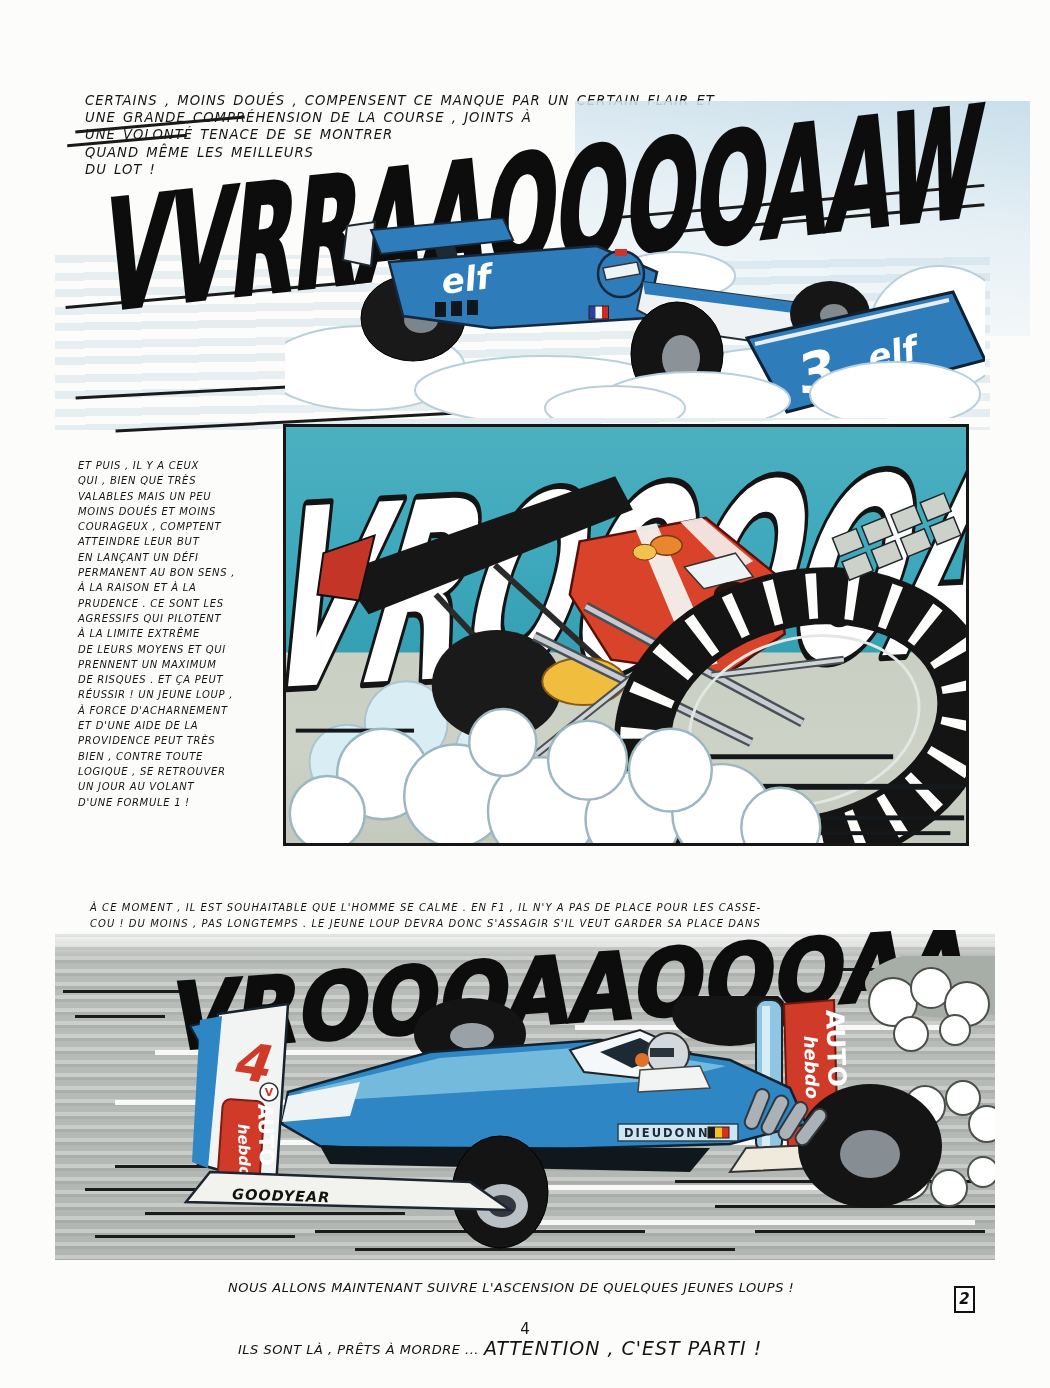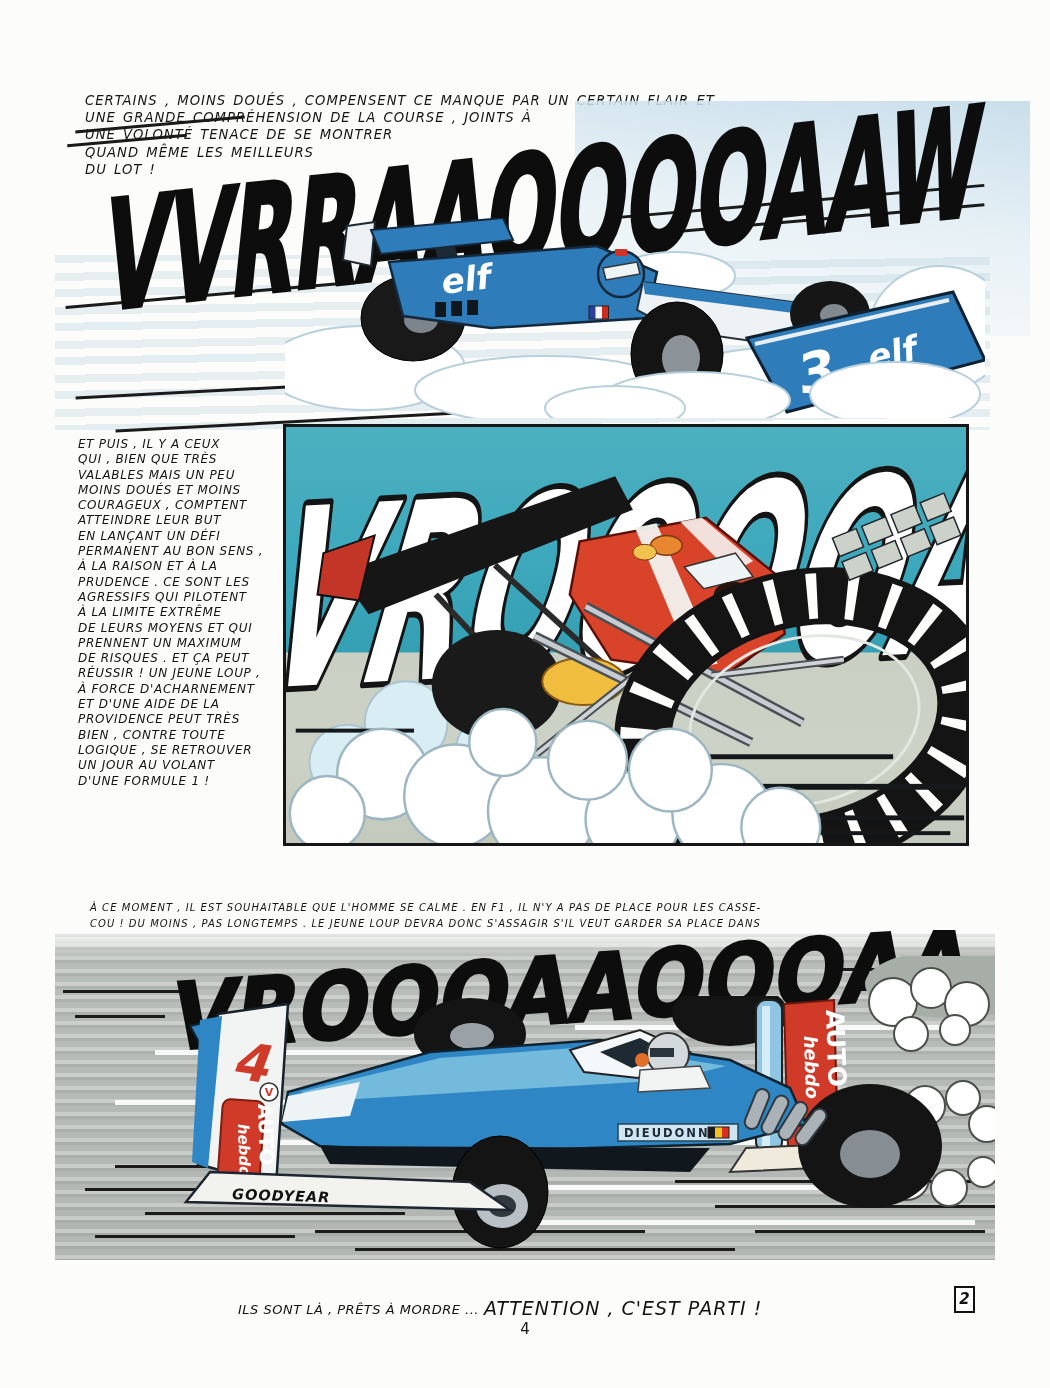--- a/index.html
+++ b/index.html
@@ -2,21 +2,21 @@
 <html><head>
 <meta charset="utf-8">
 <style>
   *{box-sizing:border-box;margin:0;padding:0}
   body{margin:0;background:#777}
   svg{font-family:"DejaVu Sans",sans-serif}
   .page{position:relative;width:1050px;height:1388px;background:#fcfcfa;overflow:hidden;
         font-family:"DejaVu Sans",sans-serif}
   .cap{position:absolute;font-style:italic;color:#141414;white-space:pre-line}
   .cap-top{left:85px;top:92px;font-size:13.2px;line-height:17.2px;letter-spacing:1px;word-spacing:2px}
-  .cap-left{left:78px;top:437px;font-size:12px;line-height:15.3px;letter-spacing:.7px}
+  .cap-left{left:78px;top:458px;font-size:10px;line-height:15.3px;letter-spacing:.7px}
   .cap-mid{left:90px;top:900px;font-size:10px;line-height:16px;letter-spacing:1.05px}
   .cap-bottom{left:228px;top:1258px;font-size:13px;line-height:20px;letter-spacing:.5px}
   .cap-bottom .l2{padding-left:6px}
   .cap-bottom .l3{padding-left:10px}
   .cap-bottom .emph{font-size:19px;letter-spacing:1px;margin-left:5px;vertical-align:-1px}
   .panel{position:absolute}
   .panel1{left:55px;top:115px;width:935px;height:315px}
   .sky1{position:absolute;left:520px;top:-14px;width:455px;height:235px;
         background:linear-gradient(188deg,rgba(199,221,234,.95) 0%,rgba(222,236,244,.75) 45%,rgba(246,250,252,.15) 100%)}
   .wash1{position:absolute;left:0;top:140px;width:935px;height:175px;
@@ -329,20 +329,21 @@
         <ellipse cx="332" cy="210" rx="14" ry="11" fill="#31383e"></ellipse>
       </g>
       <g>
         <polygon points="40,176 300,186 340,214 16,206" fill="#f2f2ee" stroke="#1d2630" stroke-width="2.5"></polygon>
         <text x="62" y="203" font-size="14.5" font-weight="bold" font-style="italic" fill="#111" letter-spacing="1" transform="rotate(2 62 203)">GOODYEAR</text>
       </g>
     </svg>
   </div>
 
   <div class="cap cap-bottom">
+    <div>NOUS ALLONS MAINTENANT SUIVRE L'ASCENSION DE QUELQUES JEUNES LOUPS !</div>
     <div class="l3">
       <span>ILS SONT LÀ , PRÊTS À MORDRE ...</span><span class="emph">ATTENTION , C'EST PARTI !</span>
     </div>
   </div>
 
   <div class="marker">2</div>
   <div class="pagenum">4</div>
 
 </div>
 

